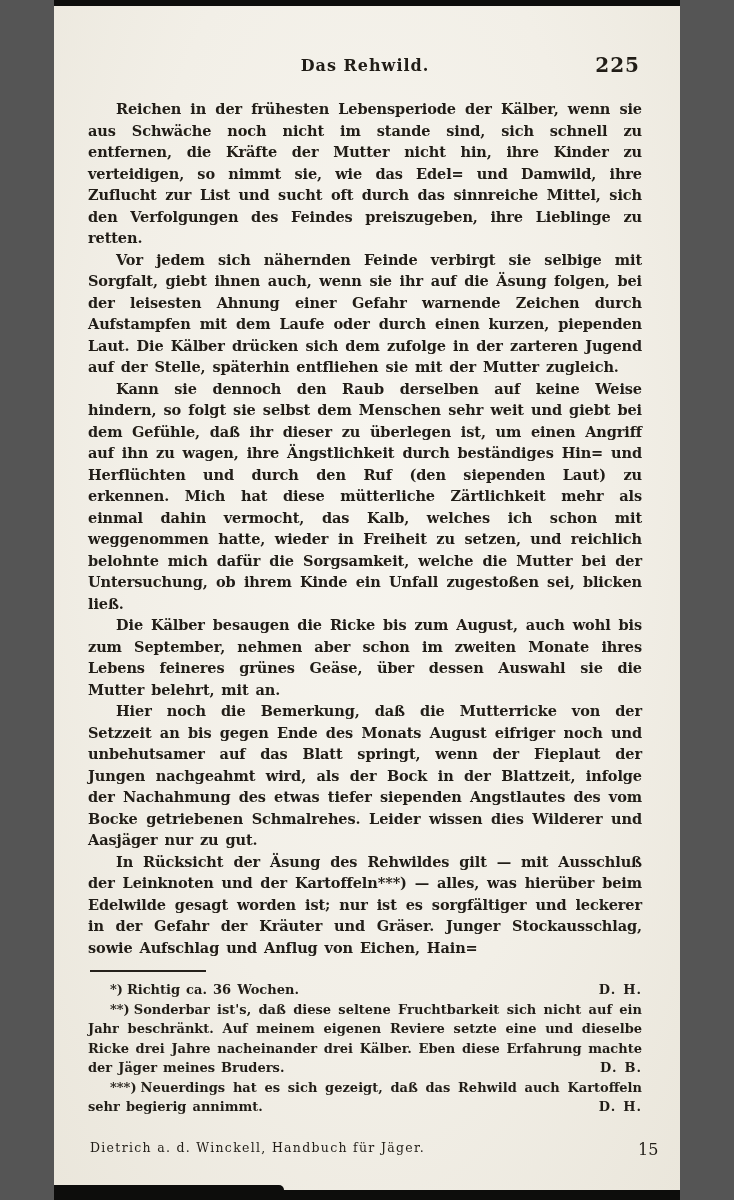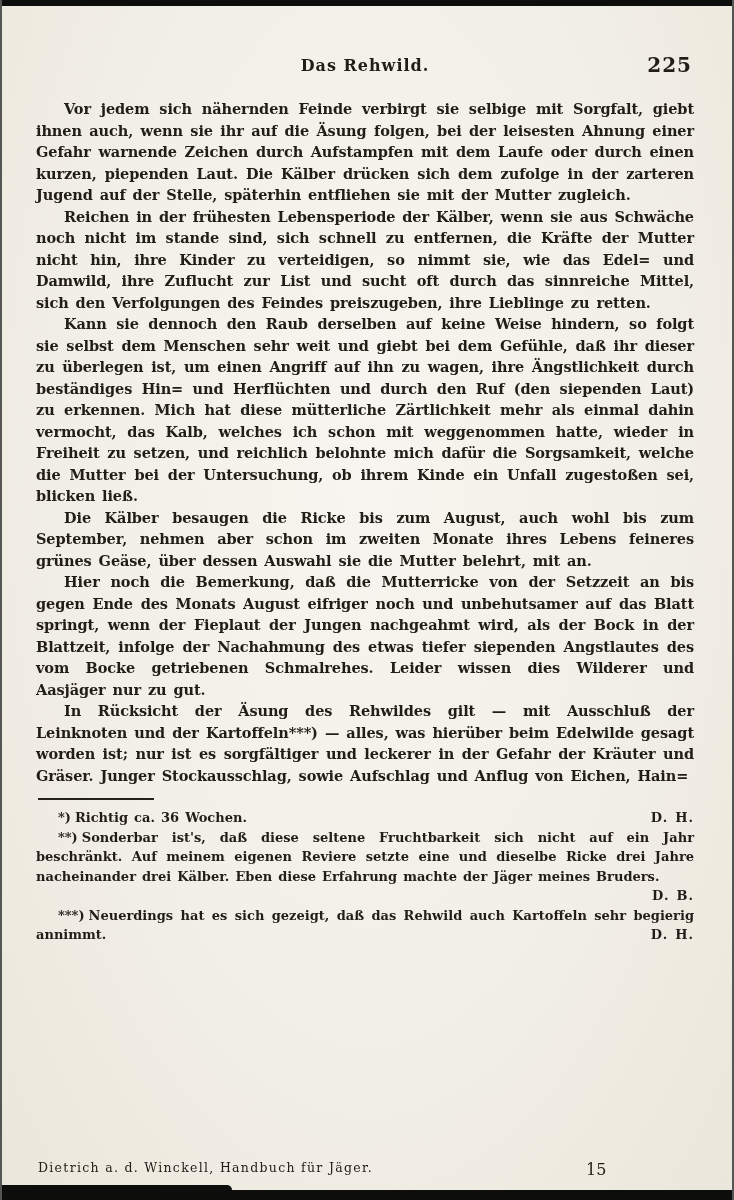--- a/index.html
+++ b/index.html
@@ -1,20 +1,20 @@
 <!DOCTYPE html>
 <html lang="de"><head>
 <meta charset="utf-8">
 <style>
   html, body { margin: 0; padding: 0; }
   body { background: #555; }
 
   .page {
     position: relative;
-    width: 730px;
+    width: 626px;
     height: 1200px;
     margin: 0 auto;
     overflow: hidden;
     background: radial-gradient(ellipse at 50% 38%, #f7f5ef 0%, #f2efe7 55%, #eae6db 100%);
     color: #211d17;
     font-family: "DejaVu Serif", serif;
   }
 
   
   .scan-bar-top {
@@ -90,21 +90,21 @@
   .fn-marker { padding-right: 4px; }
   .fn-attr {
     float: right;
     text-indent: 0;
     padding-left: 18px;
     letter-spacing: 1px;
   }
 
   .footer {
     position: absolute;
-    left: 36px; right: 38px; bottom: 20px;
+    left: 36px; right: 38px; bottom: 40px;
     height: 20px;
     font-size: 12.5px;
     font-weight: normal;
   }
   .footer-signature {
     letter-spacing: 1.3px;
   }
   .sheet-number {
     position: absolute;
     left: 548px;
@@ -121,22 +121,22 @@
   <div class="scan-bar-top"></div>
 
   <div class="content">
 
     <div class="running-head">
       <span class="running-title">Das Rehwild.</span>
       <span class="page-number">225</span>
     </div>
 
     <div class="body-text">
+      <p>Reichen in der frühesten Lebensperiode der Kälber, wenn sie aus Schwäche noch nicht im stande sind, sich schnell zu entfernen, die Kräfte der Mutter nicht hin, ihre Kinder zu verteidigen, so nimmt sie, wie das Edel= und Damwild, ihre Zuflucht zur List und sucht oft durch das sinnreiche Mittel, sich den Verfolgungen des Feindes preiszugeben, ihre Lieblinge zu retten.</p>
       <p>Vor jedem sich nähernden Feinde verbirgt sie selbige mit Sorgfalt, giebt ihnen auch, wenn sie ihr auf die Äsung folgen, bei der leisesten Ahnung einer Gefahr warnende Zeichen durch Aufstampfen mit dem Laufe oder durch einen kurzen, piependen Laut.  Die Kälber drücken sich dem zufolge in der zarteren Jugend auf der Stelle, späterhin entfliehen sie mit der Mutter zugleich.</p>
-      <p>Reichen in der frühesten Lebensperiode der Kälber, wenn sie aus Schwäche noch nicht im stande sind, sich schnell zu entfernen, die Kräfte der Mutter nicht hin, ihre Kinder zu verteidigen, so nimmt sie, wie das Edel= und Damwild, ihre Zuflucht zur List und sucht oft durch das sinnreiche Mittel, sich den Verfolgungen des Feindes preiszugeben, ihre Lieblinge zu retten.</p>
       <p>Kann sie dennoch den Raub derselben auf keine Weise hindern, so folgt sie selbst dem Menschen sehr weit und giebt bei dem Gefühle, daß ihr dieser zu überlegen ist, um einen Angriff auf ihn zu wagen, ihre Ängstlichkeit durch beständiges Hin= und Herflüchten und durch den Ruf (den siependen Laut) zu erkennen.  Mich hat diese mütterliche Zärtlichkeit mehr als einmal dahin vermocht, das Kalb, welches ich schon mit weggenommen hatte, wieder in Freiheit zu setzen, und reichlich belohnte mich dafür die Sorgsamkeit, welche die Mutter bei der Untersuchung, ob ihrem Kinde ein Unfall zugestoßen sei, blicken ließ.</p>
       <p>Die Kälber besaugen die Ricke bis zum August, auch wohl bis zum September, nehmen aber schon im zweiten Monate ihres Lebens feineres grünes Geäse, über dessen Auswahl sie die Mutter belehrt, mit an.</p>
       <p>Hier noch die Bemerkung, daß die Mutterricke von der Setzzeit an bis gegen Ende des Monats August eifriger noch und unbehutsamer auf das Blatt springt, wenn der Fieplaut der Jungen nachgeahmt wird, als der Bock in der Blattzeit, infolge der Nachahmung des etwas tiefer siependen Angstlautes des vom Bocke getriebenen Schmalrehes.  Leider wissen dies Wilderer und Aasjäger nur zu gut.</p>
       <p>In Rücksicht der Äsung des Rehwildes gilt — mit Ausschluß der Leinknoten und der Kartoffeln***) — alles, was hierüber beim Edelwilde gesagt worden ist; nur ist es sorgfältiger und leckerer in der Gefahr der Kräuter und Gräser.  Junger Stockausschlag, sowie Aufschlag und Anflug von Eichen, Hain=</p>
     </div>
 
     <div class="footnotes">
       <div class="footnote-rule"></div>
 
       <div class="footnote">

